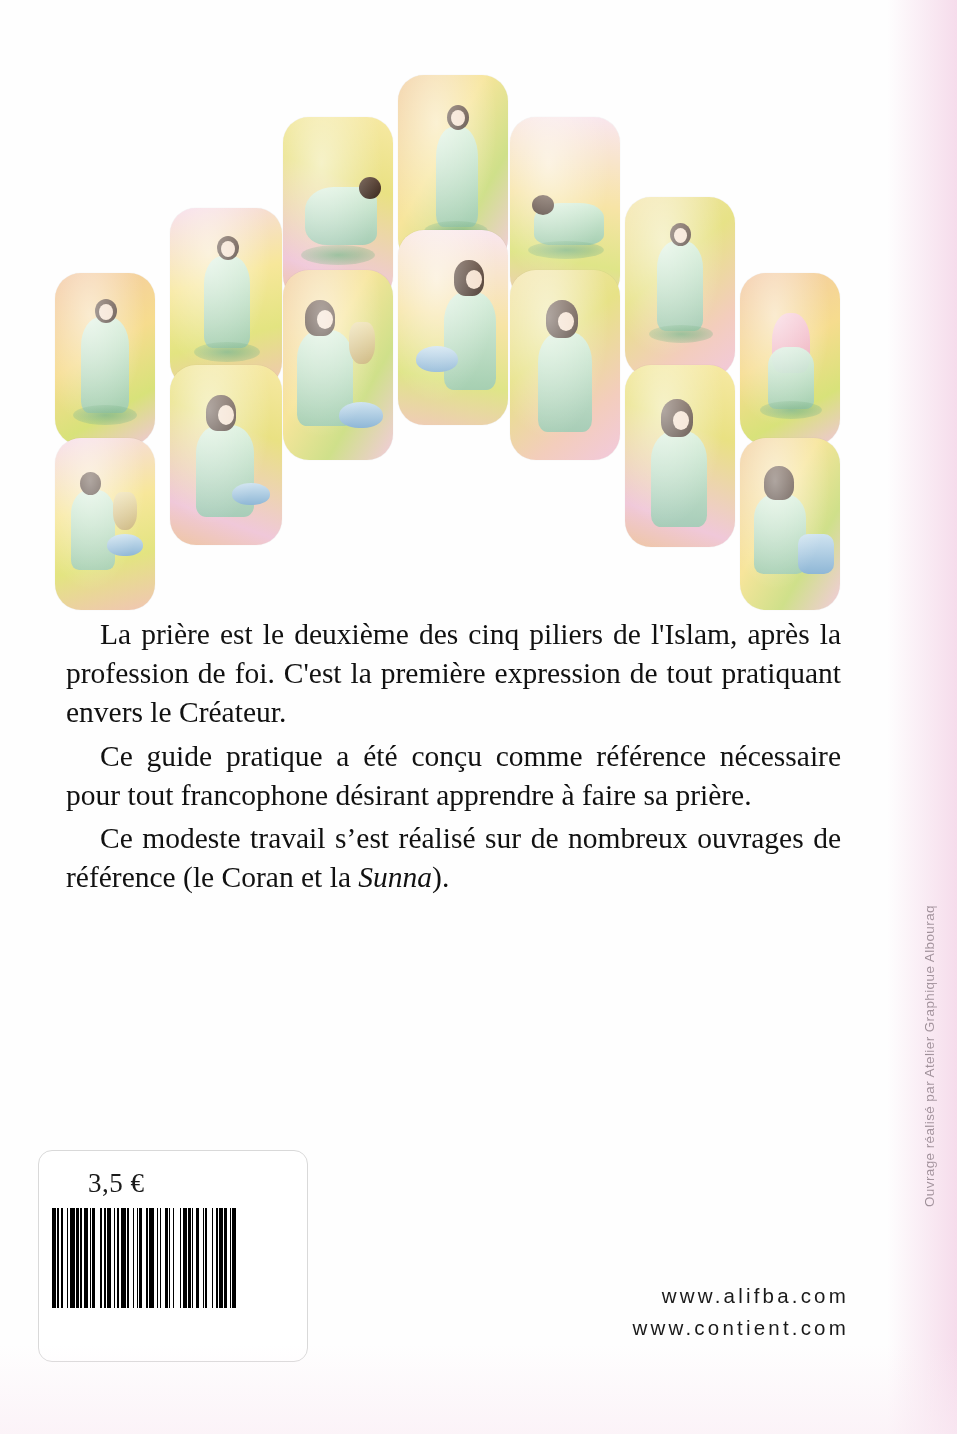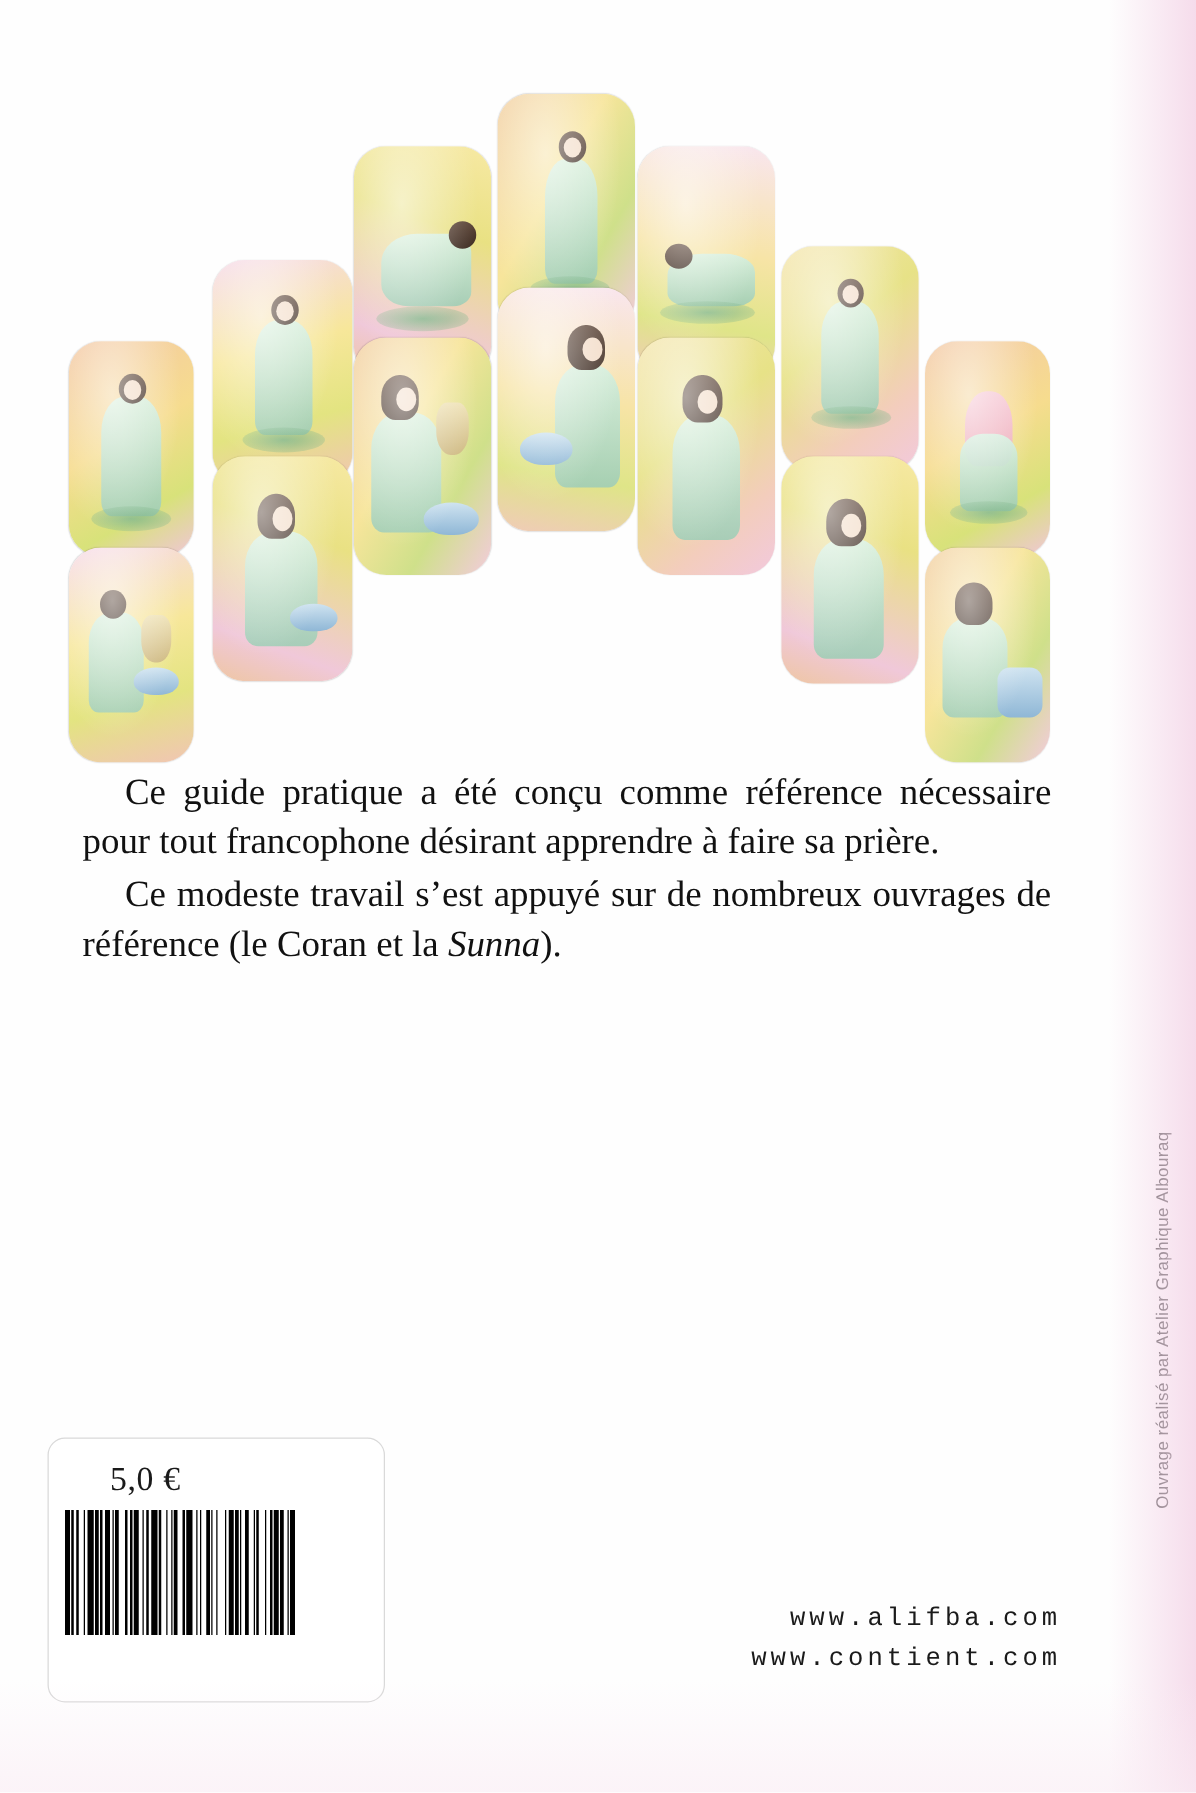--- a/index.html
+++ b/index.html
@@ -175,21 +175,21 @@
     letter-spacing: 2.2px;
     color: #000;
   }
 
   
   #website-links {
     position: absolute;
     right: 108px;
     top: 1280px;
     text-align: right;
-    font-family: Liberation Mono, monospace;
+    font-family: Liberation Sans, sans-serif;
     font-size: 20.5px;
     letter-spacing: 3.2px;
     color: #1a1a1a;
     line-height: 1.55;
   }
   #website-links a {
     color: inherit;
     text-decoration: none;
     display: block;
   }
@@ -332,26 +332,27 @@
       <div class="bg bg-d"></div>
       <div class="robe" style="left:14px;top:56px;width:52px;height:80px;"></div>
       <div class="head" style="left:24px;top:28px;width:30px;height:34px;border-radius:48% 48% 38% 38%;"></div>
       <div class="basin" style="left:58px;top:96px;width:36px;height:40px;border-radius:10px;"></div>
       <div class="sheen"></div>
     </div>
 
   </div>
 
   <div id="blurb">
+    <p>La prière est le deuxième des cinq piliers de l'Islam, après la profession de foi. C'est la première expression de tout pratiquant envers le Créateur.</p>
     <p>Ce guide pratique a été conçu comme référence nécessaire pour tout francophone désirant apprendre à faire sa prière.</p>
-    <p><span>Ce modeste travail s’est appuyé sur de nombreux ouvrages de référence (le Coran et la </span><span class="italic">Sunna</span><span>).</span></p>
+    <p><span>Ce modeste travail s’est réalisé sur de nombreux ouvrages de référence (le Coran et la </span><span class="italic">Sunna</span><span>).</span></p>
   </div>
 
   <div id="barcode-block"></div>
-  <div id="price-label">5,0 €</div>
+  <div id="price-label">3,5 €</div>
   <div id="barcode">
       <i style="width: 4.05px; background: rgb(0, 0, 0);"></i>
       <i style="width: 1.35px; background: transparent;"></i>
       <i style="width: 1.35px; background: rgb(0, 0, 0);"></i>
       <i style="width: 2.7px; background: transparent;"></i>
       <i style="width: 1.35px; background: rgb(0, 0, 0);"></i>
       <i style="width: 4.05px; background: transparent;"></i>
       <i style="width: 1.35px; background: rgb(0, 0, 0);"></i>
       <i style="width: 1.35px; background: transparent;"></i>
       <i style="width: 5.4px; background: rgb(0, 0, 0);"></i>

